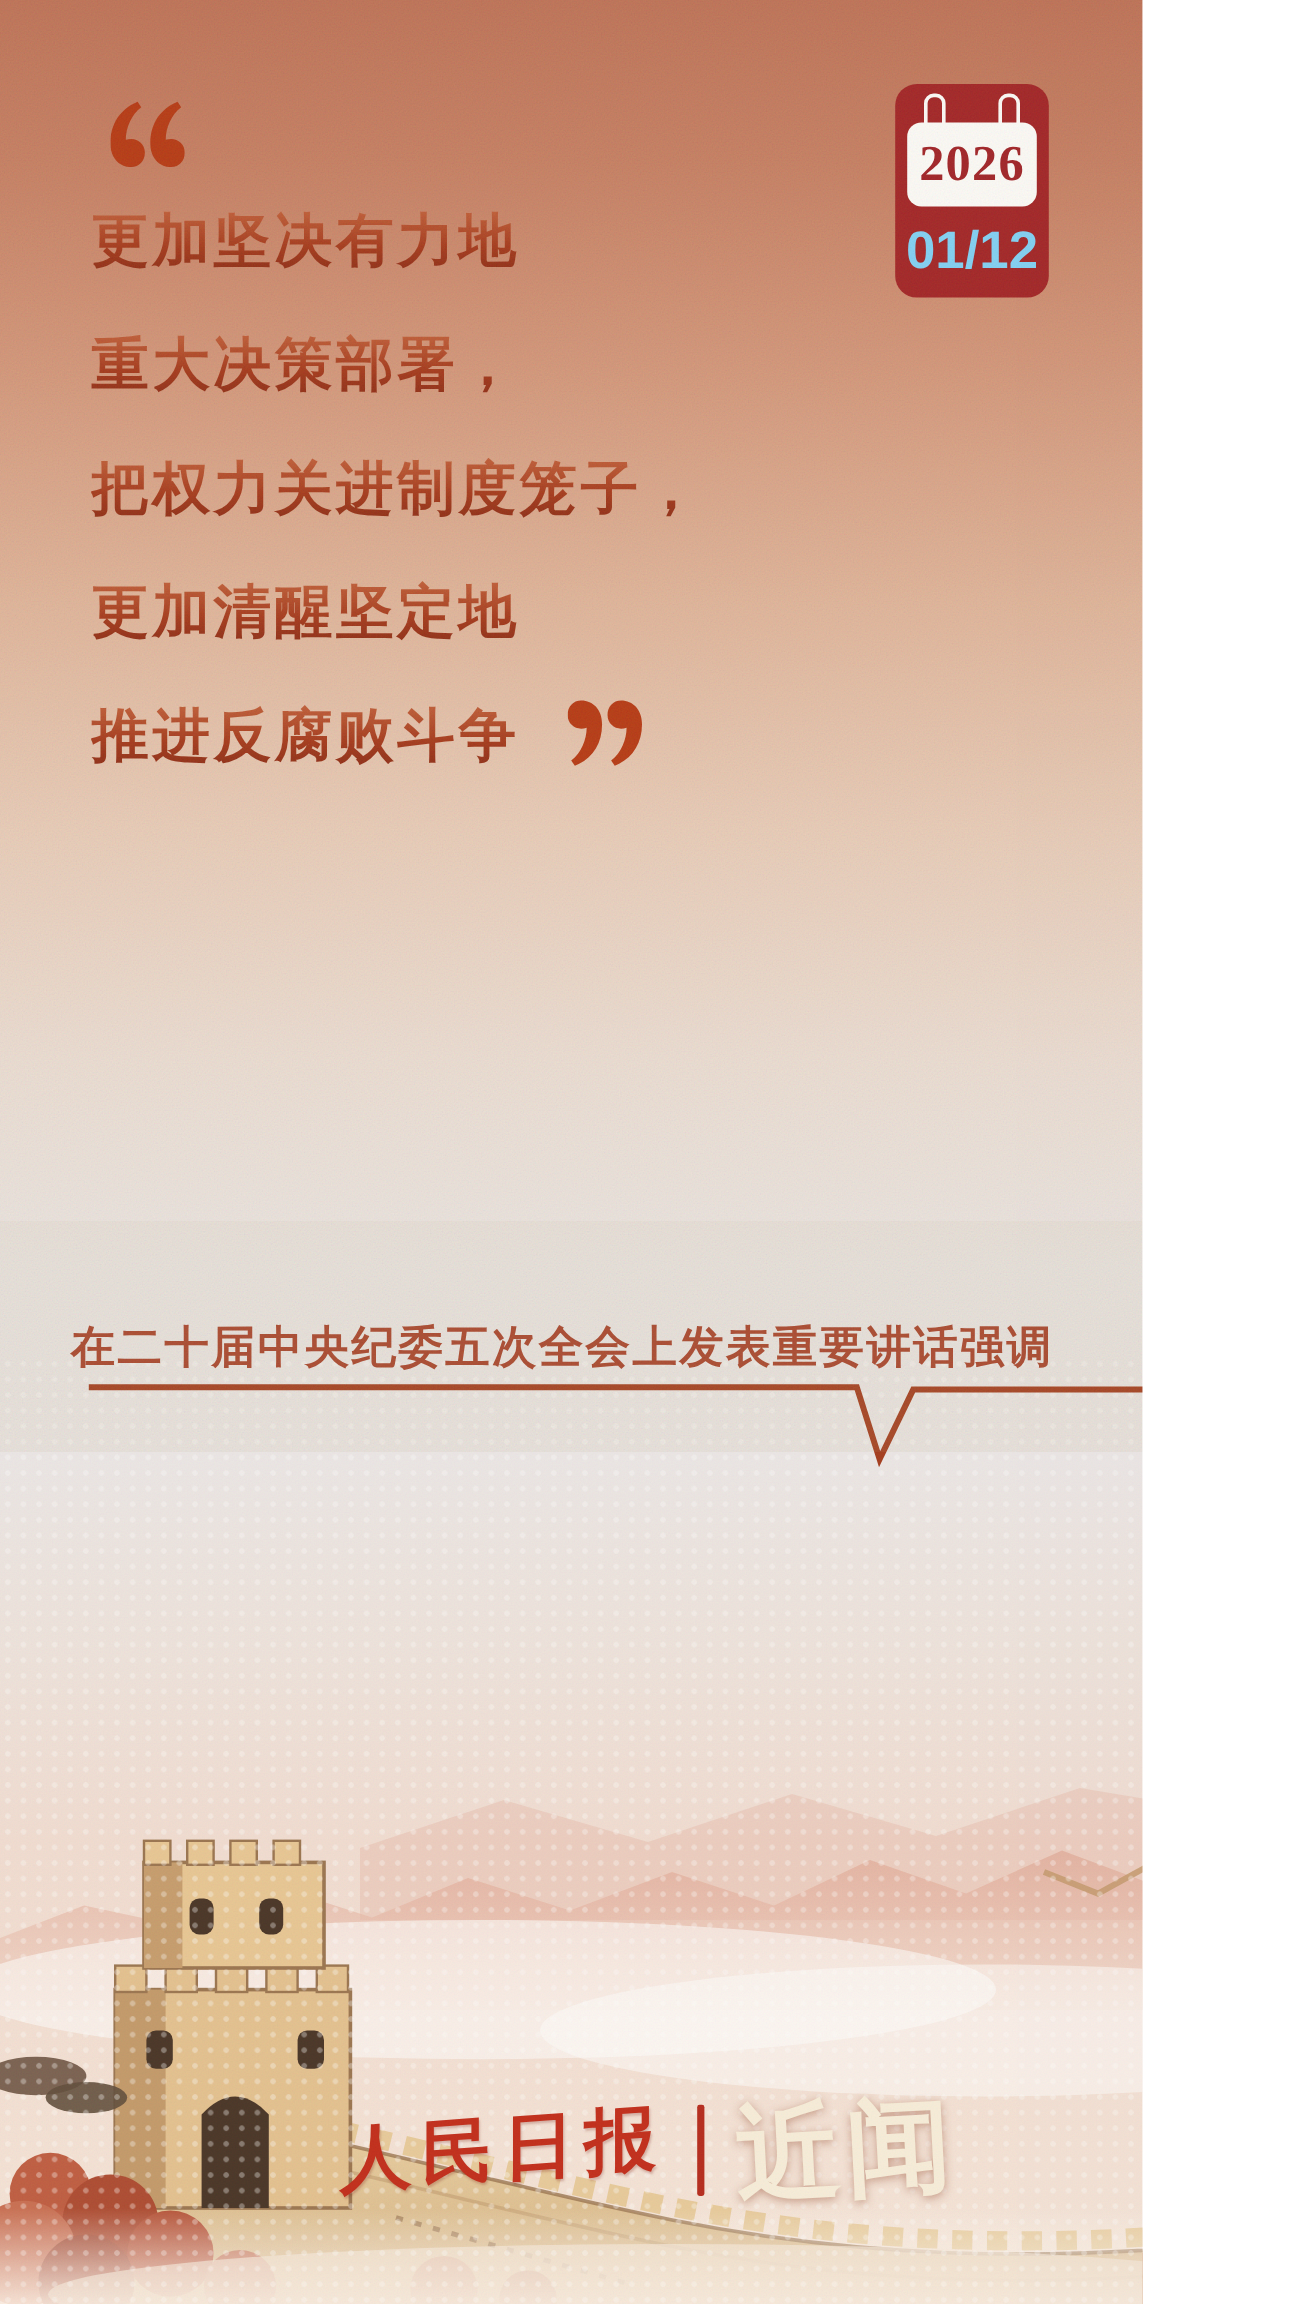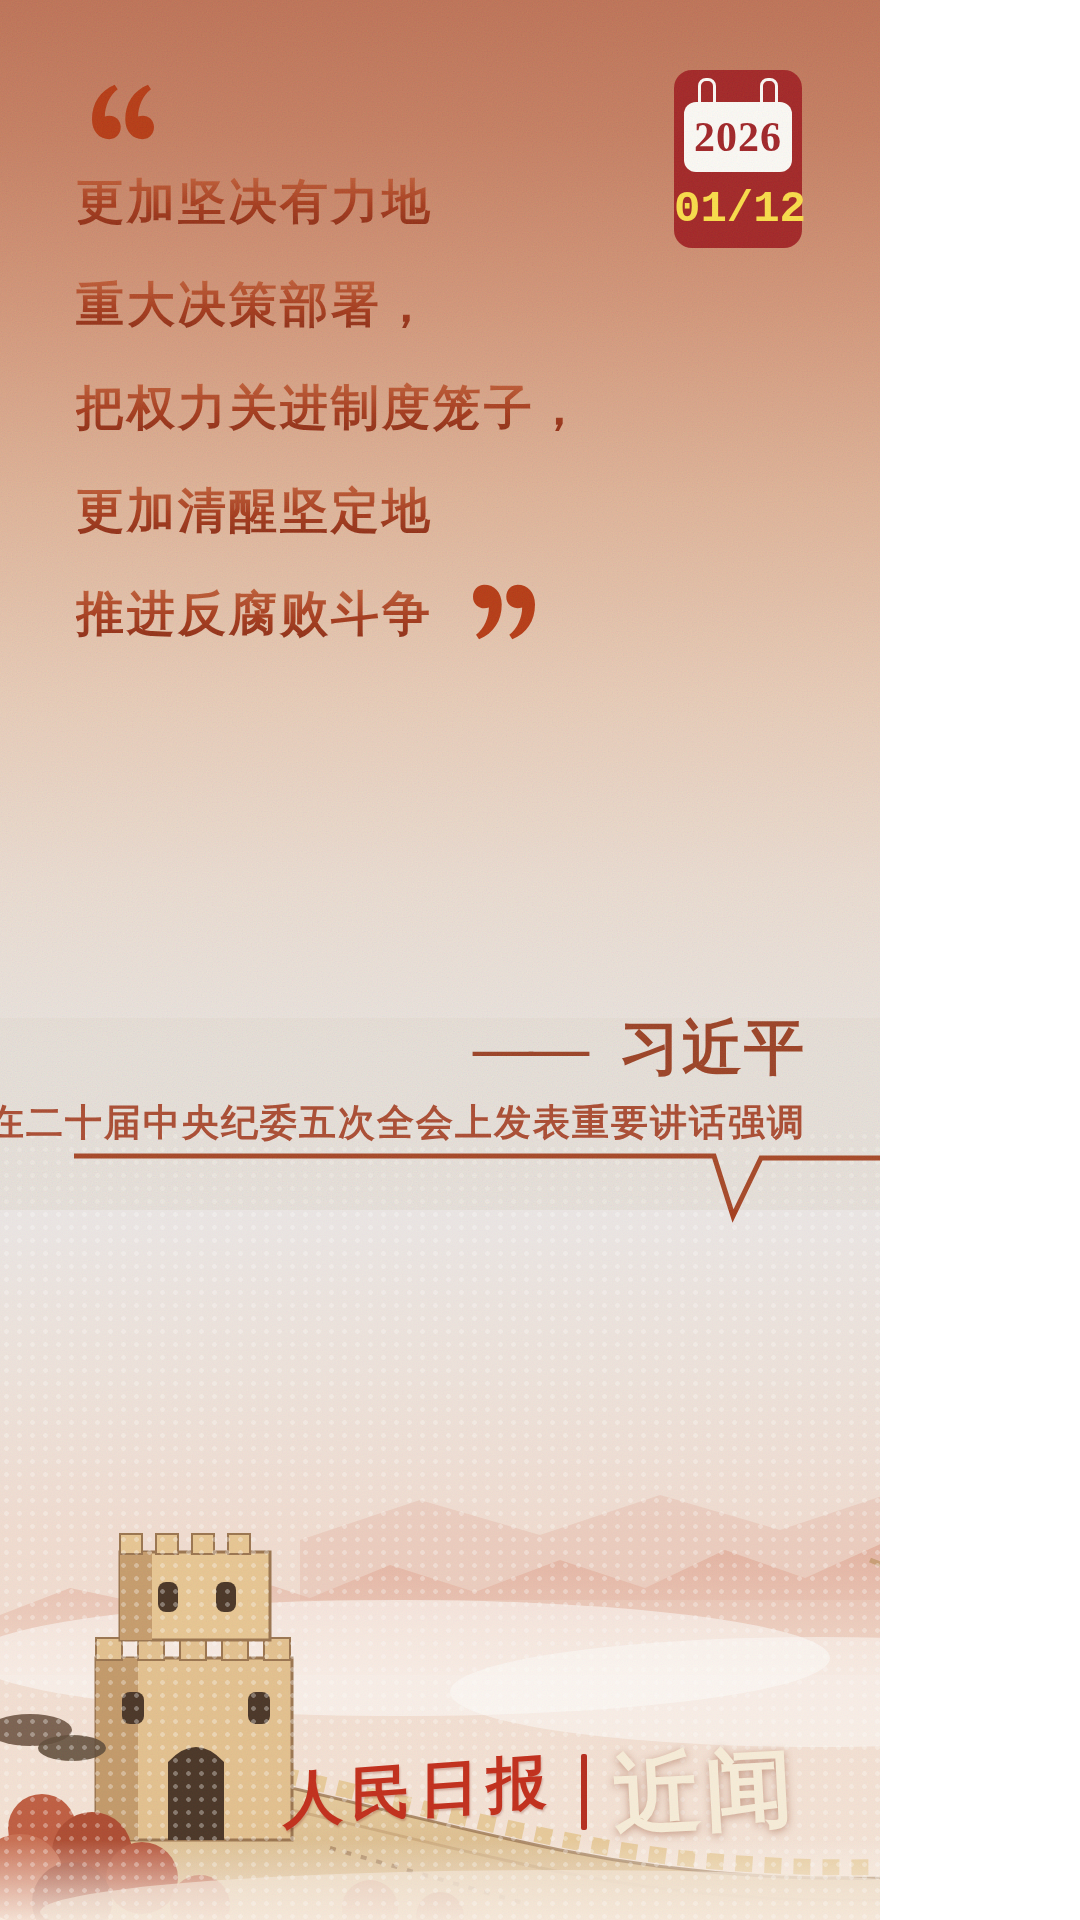--- a/index.html
+++ b/index.html
@@ -1,17 +1,17 @@
 <!DOCTYPE html>
 <html><head>
 <meta charset="utf-8">
 <style>
   html,body{margin:0;padding:0;}
   body{width:1080px;height:1920px;overflow:hidden;font-family:"Liberation Serif","DejaVu Serif",serif;}
-  .poster{position:relative;width:880px;height:1920px;overflow:hidden;
+  .poster{position:relative;width:952px;height:1920px;overflow:hidden;
     background:linear-gradient(180deg,
       #bd6f56 0%, #c57c62 7%, #d3957b 16%, #e0b49c 26%, #e9cdbc 36%,
       #ecdfd8 46%, #ebe7e7 55%, #ece8e9 63%, #efe4de 72%, #f2ded4 80%,
       #f4e1d6 88%, #f6e6da 100%);}
 
   
   .halftone{position:absolute;left:0;top:1130px;width:1080px;height:790px;
     background-image:radial-gradient(circle,rgba(255,255,255,.75) 2px,rgba(255,255,255,0) 2.6px);
     background-size:13px 13px;opacity:.45;pointer-events:none;}
 
@@ -20,21 +20,21 @@
 
   
   .calendar{position:absolute;top:70px;right:78px;width:128px;height:178px;
     background:#a01d22;border-radius:18px;}
   .cal-ring{position:absolute;top:8px;width:12px;height:30px;border:3px solid #fff;border-radius:8px;}
   .cal-ring.l{left:24px;} .cal-ring.r{right:24px;}
   .cal-panel{position:absolute;left:10px;top:32px;width:108px;height:70px;background:#fff;border-radius:12px;
     display:flex;align-items:center;justify-content:center;}
   .cal-year{font-family:"Liberation Serif","DejaVu Serif",serif;font-weight:700;font-size:42px;color:#9e1b23;letter-spacing:1px;}
   .cal-date{position:absolute;left:0;top:114px;width:100%;text-align:center;
-    font-family:Liberation Mono, monospace;font-weight:700;font-size:44px;color:#fde047;}
+    font-family:Liberation Sans, sans-serif;font-weight:700;font-size:44px;color:#7dd3fc;}
 
   
   .open-quote{position:absolute;left:92px;top:84px;}
   .close-quote{display:inline-block;margin-left:40px;transform:translateY(10px);}
 
   
   .quote-block{position:absolute;left:76px;top:150px;}
   .q-line{font-size:48px;line-height:103px;font-weight:700;letter-spacing:3px;color:#a63a1c;white-space:nowrap;}
   @supports (-webkit-background-clip: text){
     .q-line span.qtxt{background:linear-gradient(180deg,#c05a36 0%,#a33317 58%,#8a2510 100%);
@@ -184,24 +184,20 @@
     <div class="q-line"><span class="qtxt">把权力关进制度笼子，</span></div>
     <div class="q-line"><span class="qtxt">更加清醒坚定地</span></div>
     <div class="q-line"><span class="qtxt">推进反腐败斗争</span><svg class="close-quote" width="62" height="56" viewBox="0 0 82 72">
           <g fill="#b5330f" transform="rotate(180 41 36)">
             <path d="M30,0 C11,8 0,24 0,46 C0,62 10,72 23,72 C32,72 38,65 38,56 C38,47 31,41 23,41 C21,41 19,41.4 17,42 C17,29 23,14 34,6 Z"></path>
             <path d="M74,0 C55,8 44,24 44,46 C44,62 54,72 67,72 C76,72 82,65 82,56 C82,47 75,41 67,41 C65,41 63,41.4 61,42 C61,29 67,14 78,6 Z"></path>
           </g>
         </svg></div>
   </div>
 
-  <div class="attribution">
-    <span class="dash">——</span>
-    <span>习近平</span>
-  </div>
   <div class="occasion">在二十届中央纪委五次全会上发表重要讲话强调</div>
 
   <svg class="divider" viewBox="0 0 940 86" preserveAspectRatio="none">
     <path d="M2,6 H642 L661,66 L689,8 H938" fill="none" stroke="#a33a1c" stroke-width="5"></path>
   </svg>
 
 
   <div class="logo">
     <span class="brand">人民日报</span>
     <span class="logo-bar"></span>

